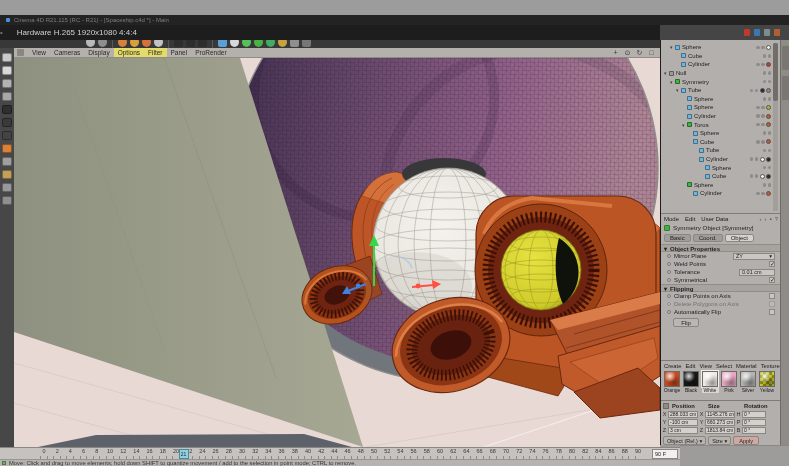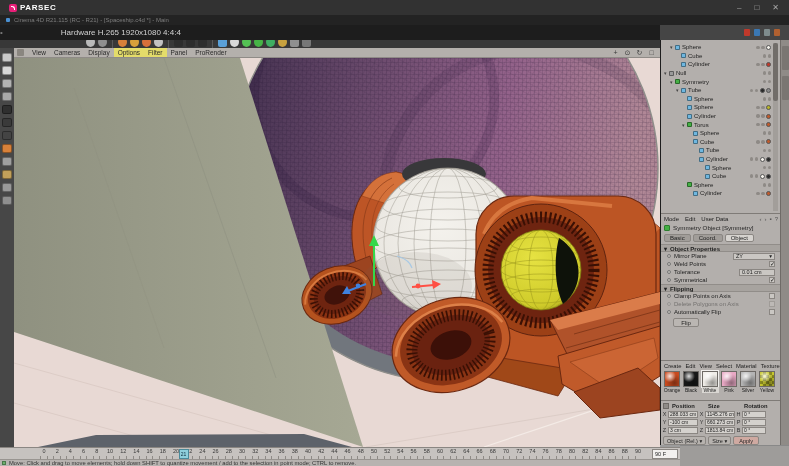--- a/index.html
+++ b/index.html
@@ -20,21 +20,21 @@
   #c4d-titlebar{position:absolute;left:0;top:15px;width:789px;height:10px;background:#232323;
     display:flex;align-items:center;gap:4px;padding-left:6px;font-size:6px;color:#7e7e7e;white-space:nowrap;overflow:hidden;}
   .app-dot{width:4px;height:4px;background:#4a90d2;border-radius:1px;flex:none;}
 
   
   #stats-bar{position:absolute;left:0;top:25px;width:660px;height:15px;background:#1d1d1d;display:flex;align-items:center;font-size:8px;}
   #stats-list{display:flex;align-items:center;margin-left:205px;}
   .st-label{color:#9a9a9a;margin-right:5px;}
   .st-value{color:#fff;font-weight:bold;margin-right:18px;}
   .bullet{color:#7a7a7a;margin-right:14px;}
-  .codec{color:#d2d2d2;margin-left:44px;}
+  .codec{color:#d2d2d2;}
   #menu-stub{position:absolute;left:660px;top:25px;width:129px;height:15px;background:#454545;}
   .stub-dot{position:absolute;top:4px;width:6px;height:7px;border-radius:1px;}
   .stub-dot:nth-of-type(1){left:84px;background:#c0392b;}
   .stub-dot:nth-of-type(2){left:94px;background:#3a78b4;}
   .stub-dot:nth-of-type(3){left:104px;background:#7f8c8d;}
   .stub-dot:nth-of-type(4){left:114px;background:#b06030;}
 
   
   #main-toolbar{position:absolute;left:0;top:40px;width:660px;height:8px;background:#383838;
     display:flex;align-items:flex-start;gap:3px;padding-left:86px;overflow:hidden;}
@@ -135,31 +135,20 @@
   #status-bar{position:absolute;left:0;top:459px;width:680px;height:7px;background:#b7b3b0;border-top:1px solid #989490;
     display:flex;align-items:center;gap:3px;padding-left:2px;font-size:5.8px;color:#333;white-space:nowrap;overflow:hidden;}
   .status-icon{width:4px;height:4px;background:#6fae6f;border:0.5px solid #4a7a4a;flex:none;}
   #corner{position:absolute;left:680px;top:445px;width:109px;height:21px;background:#9e9c9a;border-top:1px solid #888;}
 </style>
 </head>
 <body>
 
 <div id="app">
 
-  <div id="parsec-bar">
-    <div class="p-logo">
-      <div class="p-mark"></div>
-      <span class="p-text">PARSEC</span>
-    </div>
-    <div class="win-controls">
-      <span>–</span>
-      <span>□</span>
-      <span>✕</span>
-    </div>
-  </div>
 
   <div id="c4d-titlebar">
     <div class="app-dot"></div>
     <span>Cinema 4D R21.115 (RC - R21) - [Spaceship.c4d *] - Main</span>
   </div>
 
   <div id="stats-bar">
     <span class="bullet">•</span>
     <span class="codec">Hardware H.265 1920x1080 4:4:4</span>
   </div>

